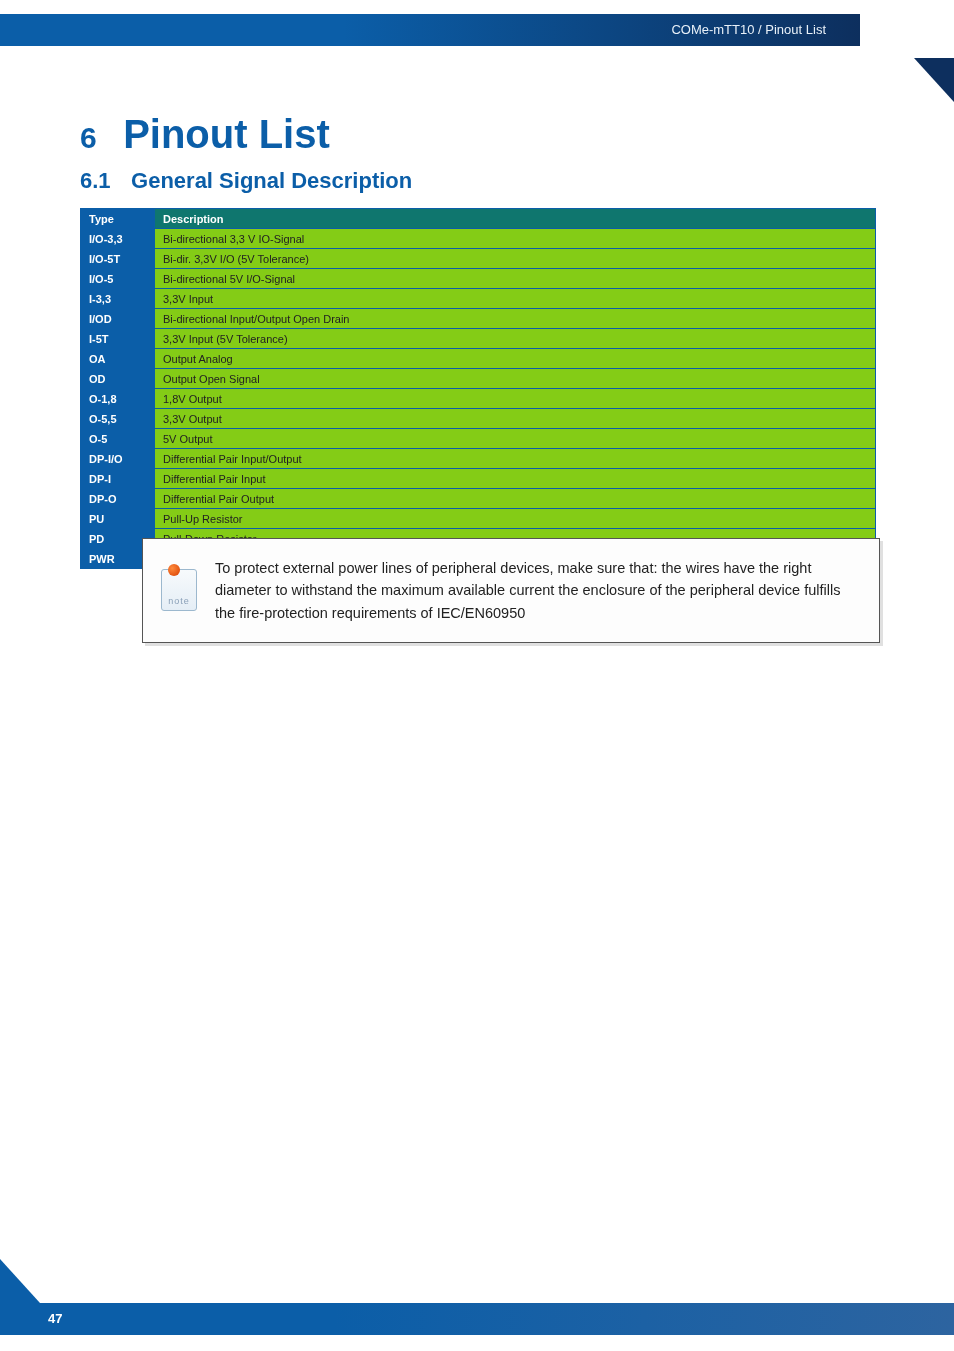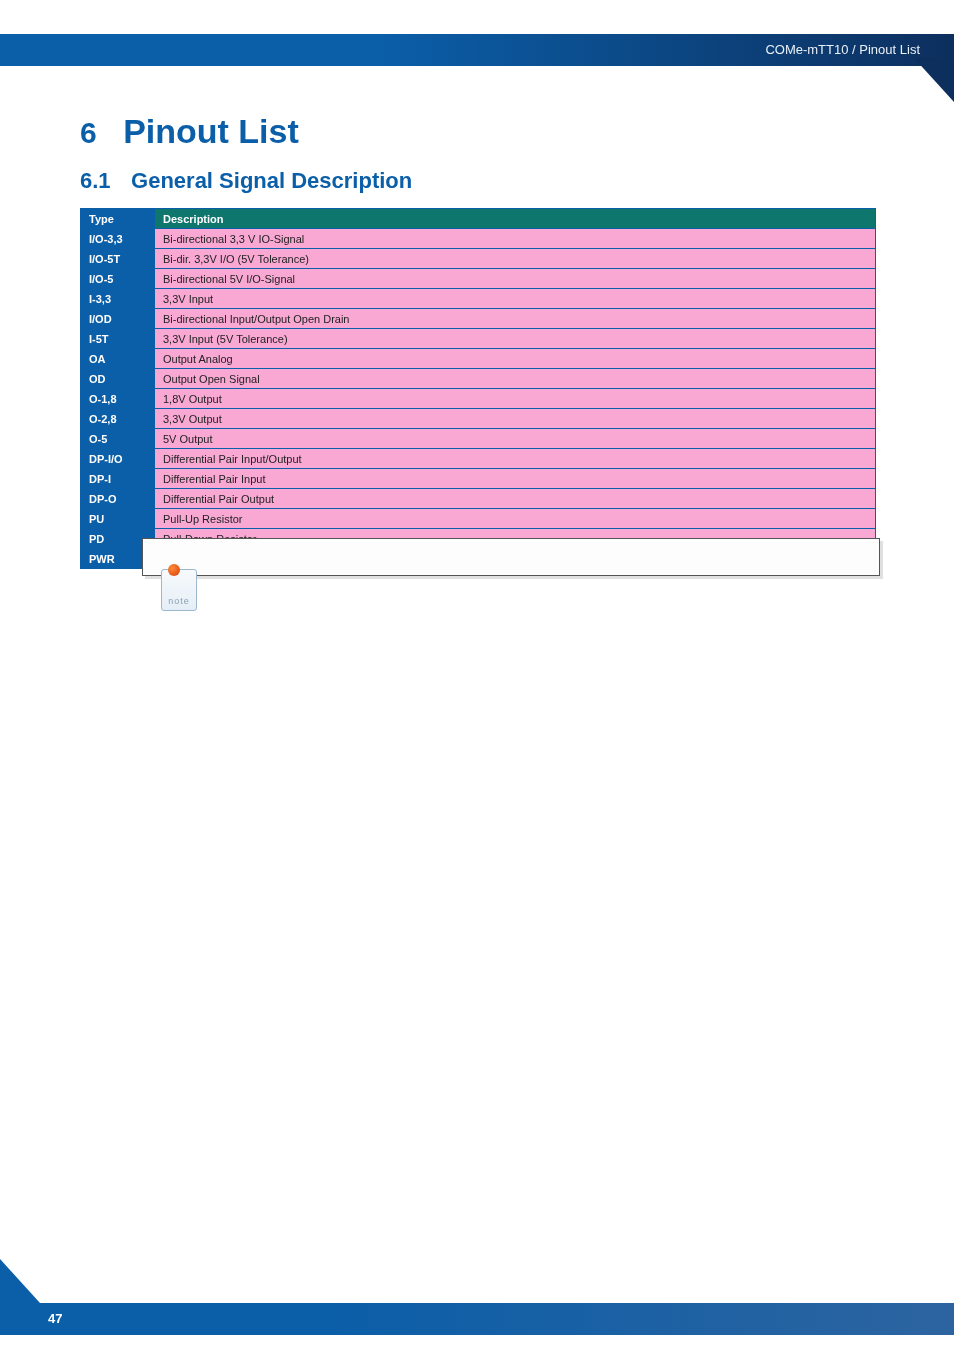--- a/index.html
+++ b/index.html
@@ -1,46 +1,46 @@
 <!DOCTYPE html>
 <html><head>
 <meta charset="utf-8">
 <style>
   * { margin: 0; padding: 0; box-sizing: border-box; }
   html, body { width: 954px; height: 1351px; font-family: Arial, Helvetica, sans-serif; background: #fff; }
   .page { position: relative; width: 954px; height: 1351px; }
 
   .header-band {
-    position: absolute; left: 0; top: 34px; width: 954px; height: 32px;
+    position: absolute; left: 0; top: 14px; width: 860px; height: 32px;
     background: linear-gradient(to right, #0b5ea8 0%, #0b5ea8 40%, #0d2f5e 100%);
     text-decoration: underline;
   }
   .header-text {
     position: absolute; right: 34px; top: 0; line-height: 32px;
     color: #e8f0f8; font-size: 13px;
   }
   .header-corner {
     position: absolute; right: 0; top: 58px; width: 40px; height: 44px;
     background: #0d2f5e;
     clip-path: polygon(100% 0, 100% 100%, 0 0);
   }
 
   .title-row { position: absolute; left: 80px; top: 112px; }
   .title-num { color: #0b5ea8; font-size: 30px; font-weight: 700; margin-right: 22px; }
-  .title-text { color: #0b5ea8; font-size: 34px; font-weight: 700; }
+  .title-text { color: #0b5ea8; font-size: 40px; font-weight: 700; }
 
   .section-row { position: absolute; left: 80px; top: 168px; }
   .section-num { color: #0b5ea8; font-size: 22px; font-weight: 700; margin-right: 16px; }
   .section-text { color: #0b5ea8; font-size: 22px; font-weight: 700; margin-top: 8px; }
 
   .table { position: absolute; left: 80px; top: 208px; width: 796px; border-collapse: collapse; }
   .table td { border: 1px solid #0b5ea8; font-size: 11px; padding: 3px 8px; vertical-align: middle; height: 20px; }
   .table .th { background: #0f766e; color: #fff; font-weight: 700; }
   .table .tlabel { background: #0b5ea8; color: #fff; font-weight: 700; width: 74px; }
-  .table .tdesc { background: #f9a8d4; color: #222; }
+  .table .tdesc { background: #84cc16; color: #222; }
 
   .note-outer {
     position: absolute; left: 142px; top: 538px; width: 738px;
     border: 1px solid #555; background: #fdfdfd;
     padding: 18px 20px 18px 72px;
     box-shadow: 3px 3px 0 #e0e0e0;
   }
   .note-outer p { color: #222; font-size: 14.5px; line-height: 1.55; }
   .note-icon {
     position: absolute; left: 18px; top: 30px; width: 36px; height: 42px;
@@ -127,21 +127,21 @@
         </tr>
     <tr>
           <td class="tlabel">OD</td>
           <td class="tdesc">Output Open Signal</td>
         </tr>
     <tr>
           <td class="tlabel">O-1,8</td>
           <td class="tdesc">1,8V Output</td>
         </tr>
     <tr>
-          <td class="tlabel">O-2,8</td>
+          <td class="tlabel">O-5,5</td>
           <td class="tdesc">3,3V Output</td>
         </tr>
     <tr>
           <td class="tlabel">O-5</td>
           <td class="tdesc">5V Output</td>
         </tr>
     <tr>
           <td class="tlabel">DP-I/O</td>
           <td class="tdesc">Differential Pair Input/Output</td>
         </tr>
@@ -166,20 +166,21 @@
           <td class="tdesc">Power Connection</td>
         </tr>
   </tbody>
     </table>
 
   <div class="note-outer">
     <div class="note-icon">
       <div class="pin"></div>
       <div class="label">note</div>
     </div>
+    <p>To protect external power lines of peripheral devices, make sure that: the wires have the right diameter to withstand the maximum available current the enclosure of the peripheral device fulfills the fire-protection requirements of IEC/EN60950</p>
   </div>
 
   <div class="footer-corner"></div>
   <div class="footer">
     <span class="footer-pg">47</span>
   </div>
 
 </div>
 
 </body></html>

